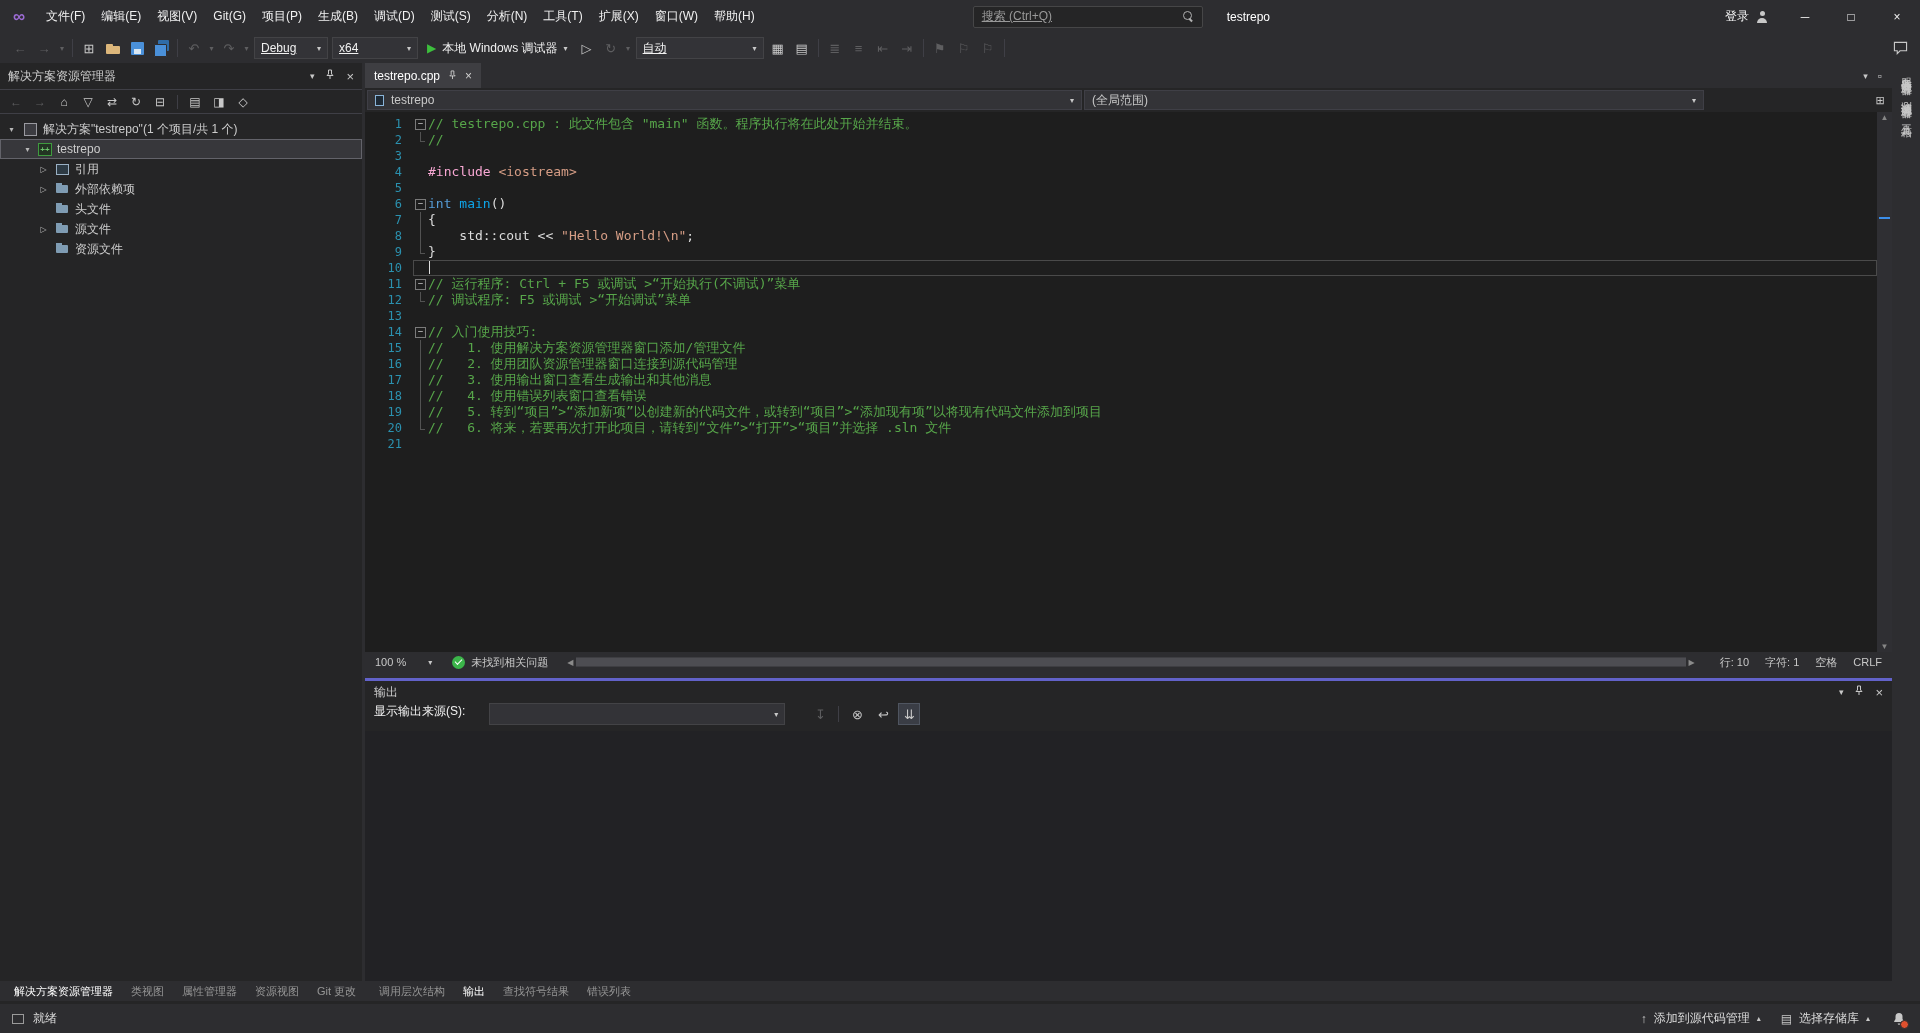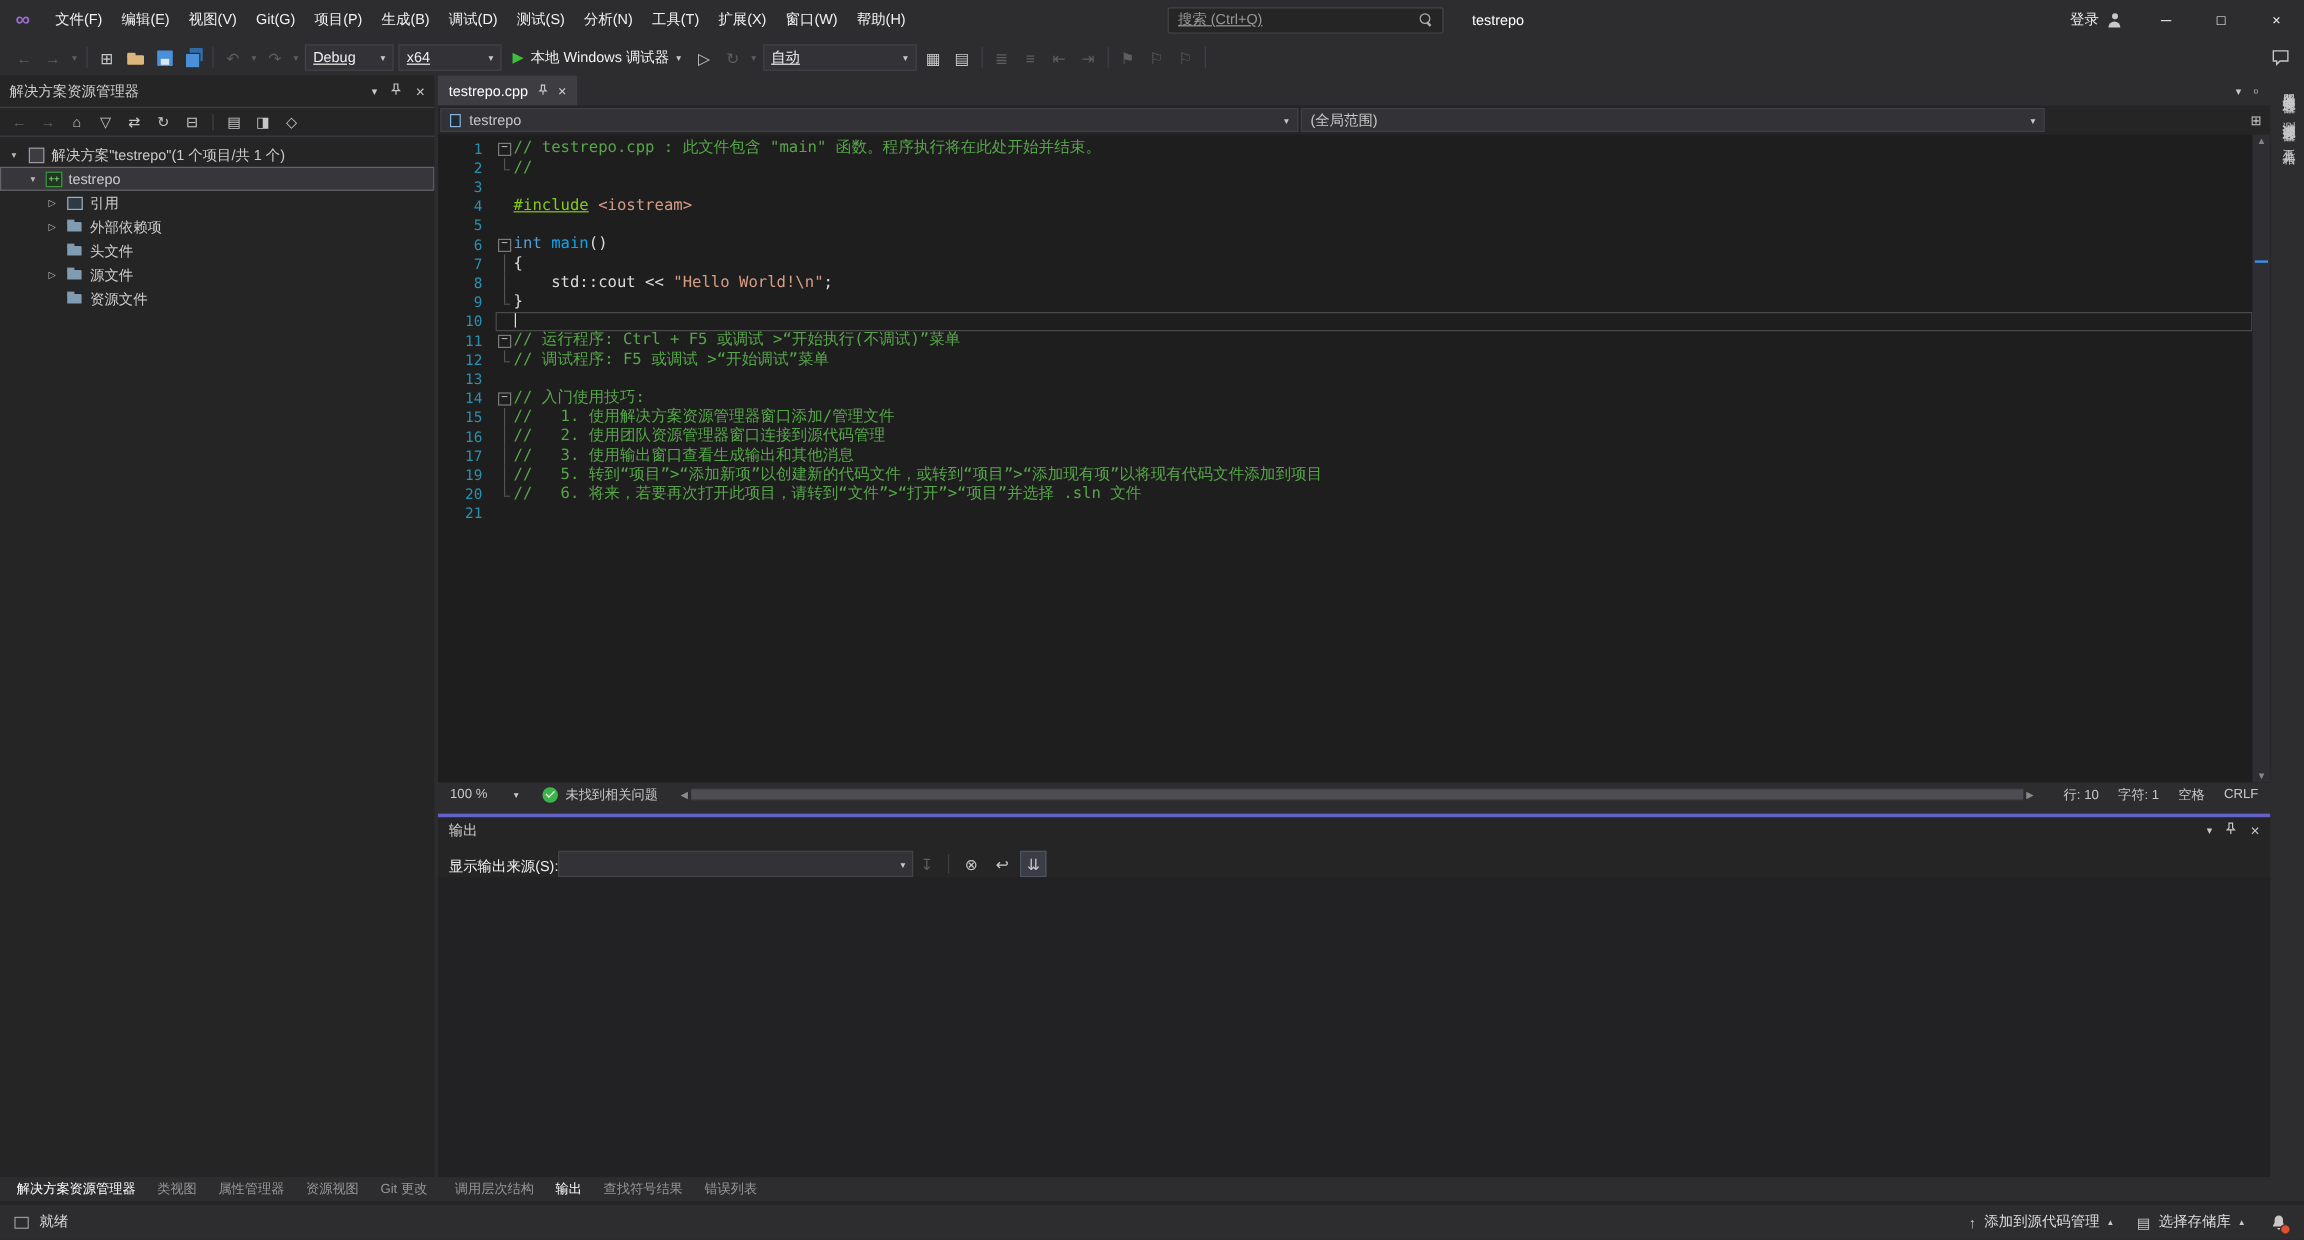--- a/index.html
+++ b/index.html
@@ -97,21 +97,21 @@
   .ln { width:48px; flex:0 0 auto; text-align:right; padding-right:11px; color:#2b91af; font-size:12px; }
   .line-rest { flex:1; display:flex; position:relative; }
   .code-line.current .line-rest { outline:1px solid #4a4a4a; outline-offset:-1px; }
   .fold { width:15px; flex:0 0 auto; position:relative; display:flex; align-items:center; justify-content:center; }
   .fold.start::before { content:'−'; width:9px; height:9px; border:1px solid #7a7a7a; color:#c8c8c8; background:#1e1e1e; font-size:9px; line-height:7px; text-align:center; display:block; }
   .fold.cont::before { content:''; position:absolute; left:7px; top:0; bottom:0; width:1px; background:#525252; }
   .fold.end::before { content:''; position:absolute; left:7px; top:0; height:9px; width:1px; background:#525252; }
   .fold.end::after { content:''; position:absolute; left:7px; top:9px; width:5px; height:1px; background:#525252; }
   .code-text { white-space:pre; color:#dcdcdc; }
   .caret-bar { display:inline-block; width:1px; height:13px; background:#e0e0e0; vertical-align:middle; margin:0 0 2px 1px; }
-  .tok-c { color:#57a64a; } .tok-pp { color:#84cc16;text-decoration:underline; } .tok-s { color:#d69d85; }
+  .tok-c { color:#57a64a; } .tok-pp { color:#f9a8d4; } .tok-s { color:#d69d85; }
   .tok-k { color:#569cd6; } .tok-f { color:#0ea5e9; } .tok-p { color:#dcdcdc; } .tok-o { color:#dcdcdc; }
   .v-scroll { width:15px; flex:0 0 auto; background:#2f2f33; position:relative; }
   .v-scroll .arr { position:absolute; left:0; width:15px; text-align:center; color:#868686; font-size:8px; }
   .v-scroll .arr.up { top:1px; } .v-scroll .arr.dn { bottom:1px; }
   .scroll-marker { position:absolute; left:2px; right:2px; top:105px; height:2px; background:#3b8eea; }
 
   
   .editor-status { height:20px; flex:0 0 auto; background:#2d2d30; display:flex; align-items:center; font-size:11px; color:#c8c8c8; padding:0 10px 0 0; }
   .zoom-combo { display:flex; align-items:center; gap:22px; padding:0 10px; height:20px; }
   .zoom-combo .caret { font-size:8px; }
@@ -122,21 +122,21 @@
   .h-scroll .arr { color:#8a8a8a; font-size:8px; width:12px; text-align:center; }
   .h-scroll .track { flex:1; height:10px; background:#3e3e42; position:relative; }
   .h-scroll .thumb { position:absolute; top:1px; bottom:1px; left:0; right:0; background:#4d4d52; }
   .ed-stat { margin-left:16px; white-space:nowrap; }
 
   .gap-splitter { height:6px; flex:0 0 auto; background:#2d2d30; }
 
   
   .output { height:303px; flex:0 0 auto; border-top:3px solid #6262c9; background:#252526; display:flex; flex-direction:column; }
   .output-header { height:22px; display:flex; align-items:center; padding:0 9px; color:#cccccc; }
-  .output-toolbar { height:28px; display:flex; align-items:flex-end; gap:0; padding:0 9px; }
+  .output-toolbar { height:28px; display:flex; align-items:flex-start; gap:24px; padding:0 9px; }
   .out-combo { width:296px; height:22px; background:#333337; border:1px solid #434346; display:flex; align-items:center; padding:0 6px; }
   .out-combo .caret { margin-left:auto; font-size:8px; color:#c8c8c8; }
   .out-ico { width:22px; height:22px; display:flex; align-items:center; justify-content:center; color:#c8c8c8; font-size:13px; }
   .out-ico.disabled { color:#5e5e60; }
   .out-ico.active { background:#3a3d45; border:1px solid #4f5560; }
   .out-sep { width:1px; height:16px; background:#3f3f46; margin:0 3px; }
   .output-body { flex:1; background:#222225; }
 
   
   .right-rail { width:28px; flex:0 0 auto; background:#2d2d30; display:flex; flex-direction:column; align-items:center; padding-top:6px; gap:16px; }
@@ -368,20 +368,21 @@
             <div class="code-line"><span class="ln">8</span><span class="line-rest"><span class="fold cont"></span><span class="code-text"><span class="tok-p">    std::cout </span><span class="tok-o">&lt;&lt;</span><span class="tok-p"> </span><span class="tok-s">"Hello World!\n"</span><span class="tok-p">;</span></span></span></div>
             <div class="code-line"><span class="ln">9</span><span class="line-rest"><span class="fold end"></span><span class="code-text"><span class="tok-p">}</span></span></span></div>
             <div class="code-line current"><span class="ln">10</span><span class="line-rest"><span class="fold "></span><span class="code-text"><span class="caret-bar"></span></span></span></div>
             <div class="code-line"><span class="ln">11</span><span class="line-rest"><span class="fold start"></span><span class="code-text"><span class="tok-c">// 运行程序: Ctrl + F5 或调试 &gt;“开始执行(不调试)”菜单</span></span></span></div>
             <div class="code-line"><span class="ln">12</span><span class="line-rest"><span class="fold end"></span><span class="code-text"><span class="tok-c">// 调试程序: F5 或调试 &gt;“开始调试”菜单</span></span></span></div>
             <div class="code-line"><span class="ln">13</span><span class="line-rest"><span class="fold "></span><span class="code-text"></span></span></div>
             <div class="code-line"><span class="ln">14</span><span class="line-rest"><span class="fold start"></span><span class="code-text"><span class="tok-c">// 入门使用技巧:</span></span></span></div>
             <div class="code-line"><span class="ln">15</span><span class="line-rest"><span class="fold cont"></span><span class="code-text"><span class="tok-c">//   1. 使用解决方案资源管理器窗口添加/管理文件</span></span></span></div>
             <div class="code-line"><span class="ln">16</span><span class="line-rest"><span class="fold cont"></span><span class="code-text"><span class="tok-c">//   2. 使用团队资源管理器窗口连接到源代码管理</span></span></span></div>
             <div class="code-line"><span class="ln">17</span><span class="line-rest"><span class="fold cont"></span><span class="code-text"><span class="tok-c">//   3. 使用输出窗口查看生成输出和其他消息</span></span></span></div>
+            <div class="code-line"><span class="ln">18</span><span class="line-rest"><span class="fold cont"></span><span class="code-text"><span class="tok-c">//   4. 使用错误列表窗口查看错误</span></span></span></div>
             <div class="code-line"><span class="ln">19</span><span class="line-rest"><span class="fold cont"></span><span class="code-text"><span class="tok-c">//   5. 转到“项目”&gt;“添加新项”以创建新的代码文件，或转到“项目”&gt;“添加现有项”以将现有代码文件添加到项目</span></span></span></div>
             <div class="code-line"><span class="ln">20</span><span class="line-rest"><span class="fold end"></span><span class="code-text"><span class="tok-c">//   6. 将来，若要再次打开此项目，请转到“文件”&gt;“打开”&gt;“项目”并选择 .sln 文件</span></span></span></div>
             <div class="code-line"><span class="ln">21</span><span class="line-rest"><span class="fold "></span><span class="code-text"></span></span></div>
           </div>
         <div class="v-scroll">
           <div class="arr up">▲</div>
           <div class="scroll-marker"></div>
           <div class="arr dn">▼</div>
         </div>
       </div>

